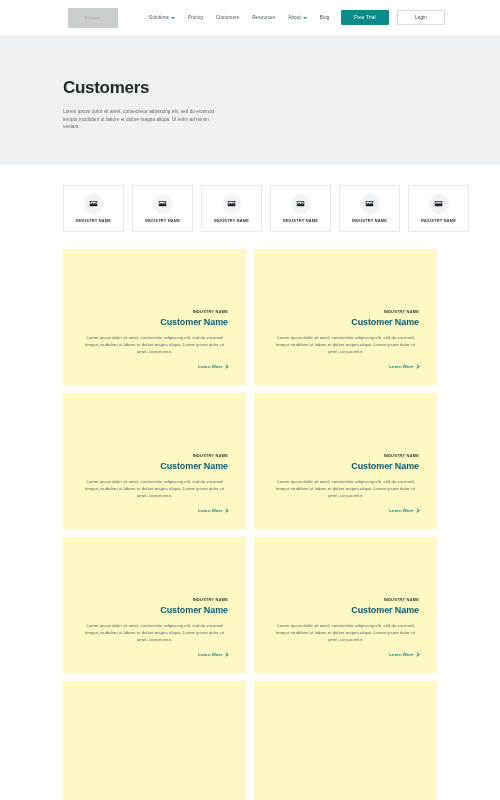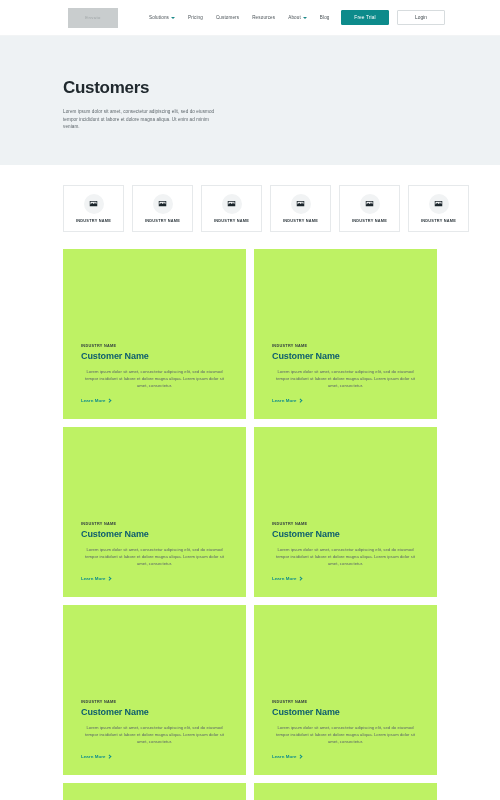--- a/index.html
+++ b/index.html
@@ -144,26 +144,26 @@
   }
 
   
   .grid {
     padding: 17px 63px 0 63px;
     display: grid;
     grid-template-columns: 1fr 1fr;
     gap: 8px;
   }
   .cust-card {
-    background: #bef264;
-    height: 170px;
+    background: #fef9c3;
+    height: 136px;
     display: flex;
     flex-direction: column;
     justify-content: flex-end;
-    align-items: flex-start;
+    align-items: flex-end;
     padding: 0 18px 16px 18px;
     text-align: center;
     cursor: pointer;
   }
   .cust-industry {
     font-size: 3.8px;
     font-weight: 700;
     letter-spacing: .3px;
     color: #2d373d;
     text-transform: uppercase;

